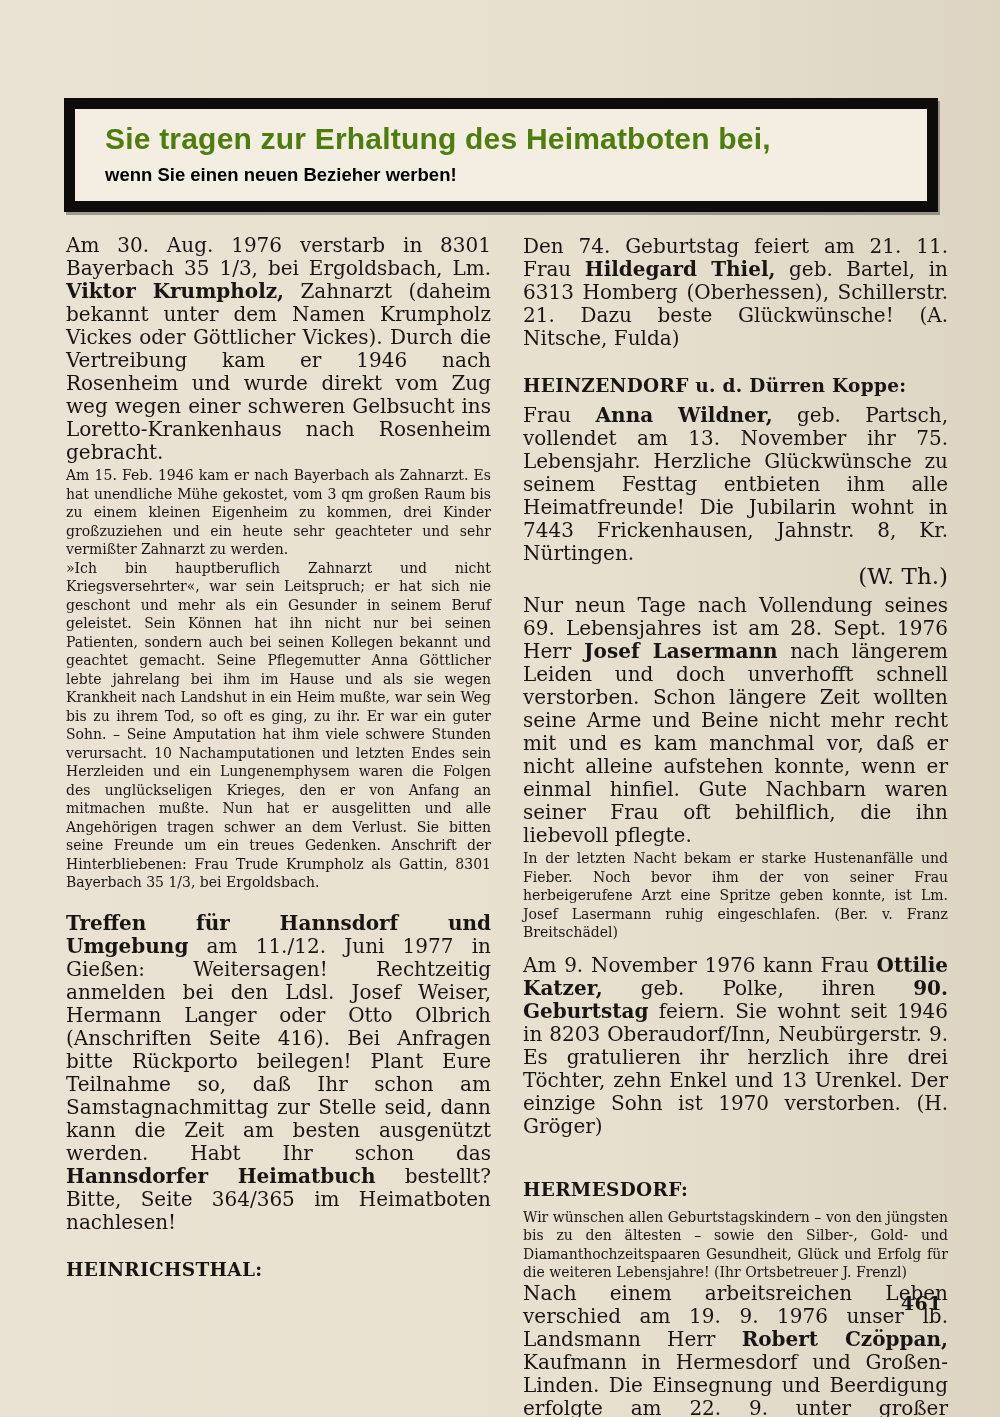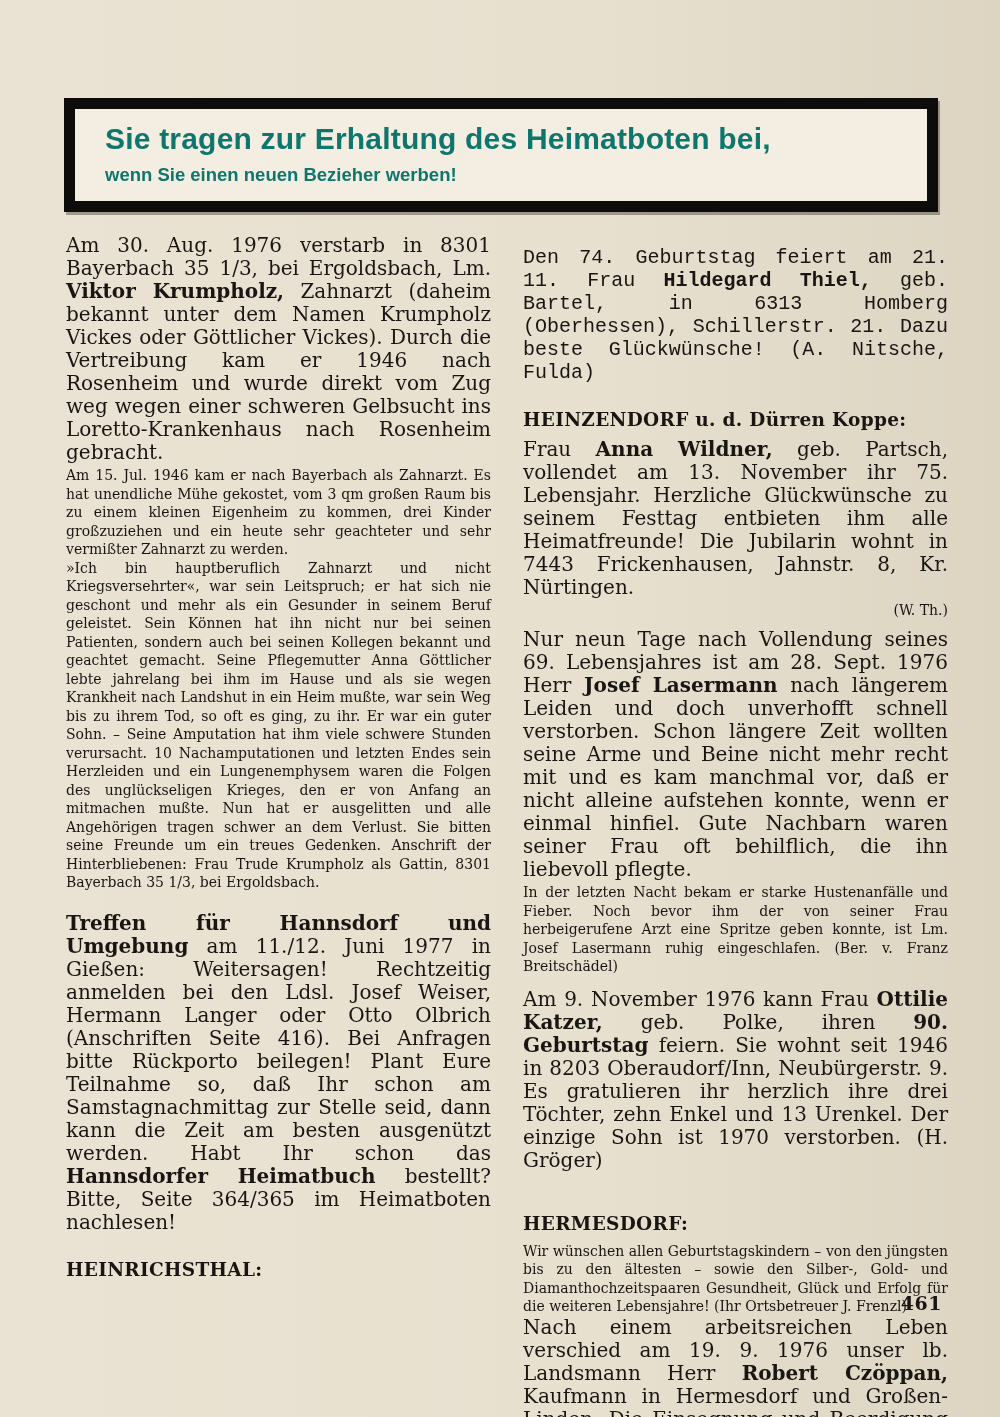--- a/index.html
+++ b/index.html
@@ -26,29 +26,29 @@
   }
   .banner-inner {
     padding: 12px 20px 14px 30px;
   }
   .banner-line1 {
     font-family: "Liberation Sans", "DejaVu Sans", sans-serif;
     font-weight: bold;
     font-size: 30px;
     line-height: 36px;
     letter-spacing: 0.2px;
-    color: #0f766e;
+    color: #4d7c0f;
   }
   .banner-line2 {
     font-family: "Liberation Sans", "DejaVu Sans", sans-serif;
     font-weight: bold;
     font-size: 18.5px;
     line-height: 24px;
     margin-top: 6px;
-    color: #0f766e;
+    color: #000000;
   }
   .content {
     position: absolute;
     left: 66px;
     top: 234px;
     width: 882px;
     display: flex;
     gap: 32px;
   }
   .col {
@@ -70,21 +70,21 @@
     line-height: 18.5px;
   }
   .heading {
     font-size: 18.5px;
     line-height: 24px;
     font-weight: bold;
     text-align: left;
     letter-spacing: 0.3px;
   }
   .sig {
-    font-size: 14px;
+    font-size: 23px;
     line-height: 23px;
     text-align: right;
   }
   .blk b { font-weight: bold; }
   .page-number {
     position: absolute;
     right: 58px;
     top: 1292px;
     font-size: 19px;
     font-weight: bold;
@@ -97,27 +97,27 @@
 <div class="banner">
   <div class="banner-inner">
     <div class="banner-line1">Sie tragen zur Erhaltung des Heimatboten bei,</div>
     <div class="banner-line2">wenn Sie einen neuen Bezieher werben!</div>
   </div>
 </div>
 
 <div class="content">
   <div class="col">
       <p class="blk para" style="margin-top: 0px;"><span>Am 30. Aug. 1976 verstarb in 8301 Bayerbach 35 1/3, bei Ergoldsbach, Lm. </span><b>Viktor Krumpholz,</b><span> Zahnarzt (daheim bekannt unter dem Namen Krumpholz Vickes oder Göttlicher Vickes). Durch die Vertreibung kam er 1946 nach Rosenheim und wurde direkt vom Zug weg wegen einer schweren Gelbsucht ins Loretto-Krankenhaus nach Rosenheim gebracht.</span></p>
-      <p class="blk small" style="margin-top: 2px;"><span>Am 15. Jul. 1946 kam er nach Bayerbach als Zahnarzt. Es hat unendliche Mühe gekostet, vom 3 qm großen Raum bis zu einem kleinen Eigenheim zu kommen, drei Kinder großzuziehen und ein heute sehr geachteter und sehr vermißter Zahnarzt zu werden.</span></p>
+      <p class="blk small" style="margin-top: 2px;"><span>Am 15. Feb. 1946 kam er nach Bayerbach als Zahnarzt. Es hat unendliche Mühe gekostet, vom 3 qm großen Raum bis zu einem kleinen Eigenheim zu kommen, drei Kinder großzuziehen und ein heute sehr geachteter und sehr vermißter Zahnarzt zu werden.</span></p>
       <p class="blk small" style="margin-top: 0px;"><span>»Ich bin hauptberuflich Zahnarzt und nicht Kriegsversehrter«, war sein Leitspruch; er hat sich nie geschont und mehr als ein Gesunder in seinem Beruf geleistet. Sein Können hat ihn nicht nur bei seinen Patienten, sondern auch bei seinen Kollegen bekannt und geachtet gemacht. Seine Pflegemutter Anna Göttlicher lebte jahrelang bei ihm im Hause und als sie wegen Krankheit nach Landshut in ein Heim mußte, war sein Weg bis zu ihrem Tod, so oft es ging, zu ihr. Er war ein guter Sohn. – Seine Amputation hat ihm viele schwere Stunden verursacht. 10 Nachamputationen und letzten Endes sein Herzleiden und ein Lungenemphysem waren die Folgen des unglückseligen Krieges, den er von Anfang an mitmachen mußte. Nun hat er ausgelitten und alle Angehörigen tragen schwer an dem Verlust. Sie bitten seine Freunde um ein treues Gedenken. Anschrift der Hinterbliebenen: Frau Trude Krumpholz als Gattin, 8301 Bayerbach 35 1/3, bei Ergoldsbach.</span></p>
       <p class="blk para" style="margin-top: 20px;"><b>Treffen für Hannsdorf und Umgebung</b><span> am 11./12. Juni 1977 in Gießen: Weitersagen! Rechtzeitig anmelden bei den Ldsl. Josef Weiser, Hermann Langer oder Otto Olbrich (Anschriften Seite 416). Bei Anfragen bitte Rückporto beilegen! Plant Eure Teilnahme so, daß Ihr schon am Samstagnachmittag zur Stelle seid, dann kann die Zeit am besten ausgenützt werden. Habt Ihr schon das </span><b>Hannsdorfer Heimatbuch</b><span> bestellt? Bitte, Seite 364/365 im Heimatboten nachlesen!</span></p>
       <h3 class="blk heading" style="margin-top: 24px;"><span>HEINRICHSTHAL:</span></h3>
     </div>
   <div class="col">
-      <p class="blk para" style="margin-top: 12px; font-family: Liberation Mono, monospace;"><span>Den 74. Geburtstag feiert am 21. 11. Frau </span><b>Hildegard Thiel,</b><span> geb. Bartel, in 6313 Homberg (Oberhessen), Schillerstr. 21. Dazu beste Glückwünsche! (A. Nitsche, Fulda)</span></p>
+      <p class="blk para" style="margin-top: 1px;"><span>Den 74. Geburtstag feiert am 21. 11. Frau </span><b>Hildegard Thiel,</b><span> geb. Bartel, in 6313 Homberg (Oberhessen), Schillerstr. 21. Dazu beste Glückwünsche! (A. Nitsche, Fulda)</span></p>
       <h3 class="blk heading" style="margin-top: 24px;"><span>HEINZENDORF u. d. Dürren Koppe:</span></h3>
       <p class="blk para" style="margin-top: 6px;"><span>Frau </span><b>Anna Wildner,</b><span> geb. Partsch, vollendet am 13. November ihr 75. Lebensjahr. Herzliche Glückwünsche zu seinem Festtag entbieten ihm alle Heimatfreunde! Die Jubilarin wohnt in 7443 Frickenhausen, Jahnstr. 8, Kr. Nürtingen.</span></p>
       <p class="blk sig" style="margin-top: 0px;"><span>(W. Th.)</span></p>
       <p class="blk para" style="margin-top: 6px;"><span>Nur neun Tage nach Vollendung seines 69. Lebensjahres ist am 28. Sept. 1976 Herr </span><b>Josef Lasermann</b><span> nach längerem Leiden und doch unverhofft schnell verstorben. Schon längere Zeit wollten seine Arme und Beine nicht mehr recht mit und es kam manchmal vor, daß er nicht alleine aufstehen konnte, wenn er einmal hinfiel. Gute Nachbarn waren seiner Frau oft behilflich, die ihn liebevoll pflegte.</span></p>
       <p class="blk small" style="margin-top: 2px;"><span>In der letzten Nacht bekam er starke Hustenanfälle und Fieber. Noch bevor ihm der von seiner Frau herbeigerufene Arzt eine Spritze geben konnte, ist Lm. Josef Lasermann ruhig eingeschlafen. (Ber. v. Franz Breitschädel)</span></p>
       <p class="blk para" style="margin-top: 12px;"><span>Am 9. November 1976 kann Frau </span><b>Ottilie Katzer,</b><span> geb. Polke, ihren </span><b>90. Geburtstag</b><span> feiern. Sie wohnt seit 1946 in 8203 Oberaudorf/Inn, Neubürgerstr. 9. Es gratulieren ihr herzlich ihre drei Töchter, zehn Enkel und 13 Urenkel. Der einzige Sohn ist 1970 verstorben. (H. Gröger)</span></p>
       <h3 class="blk heading" style="margin-top: 40px;"><span>HERMESDORF:</span></h3>
       <p class="blk small" style="margin-top: 6px;"><span>Wir wünschen allen Geburtstagskindern – von den jüngsten bis zu den ältesten – sowie den Silber-, Gold- und Diamanthochzeitspaaren Gesundheit, Glück und Erfolg für die weiteren Lebensjahre! (Ihr Ortsbetreuer J. Frenzl)</span></p>
       <p class="blk para" style=""><span>Nach einem arbeitsreichen Leben verschied am 19. 9. 1976 unser lb. Landsmann Herr </span><b>Robert Czöppan,</b><span> Kaufmann in Hermesdorf und Großen-Linden. Die Einsegnung und Beerdigung erfolgte am 22. 9. unter großer Anteilnahme der Heimatfreunde und der Ortsbevölkerung auf dem Ortsfriedhof in Großen-Linden.</span></p>
       <p class="blk small" style="margin-top: 2px;"><span>Der Tod seiner vor zwei Jahren verstorbenen Gattin</span></p>

